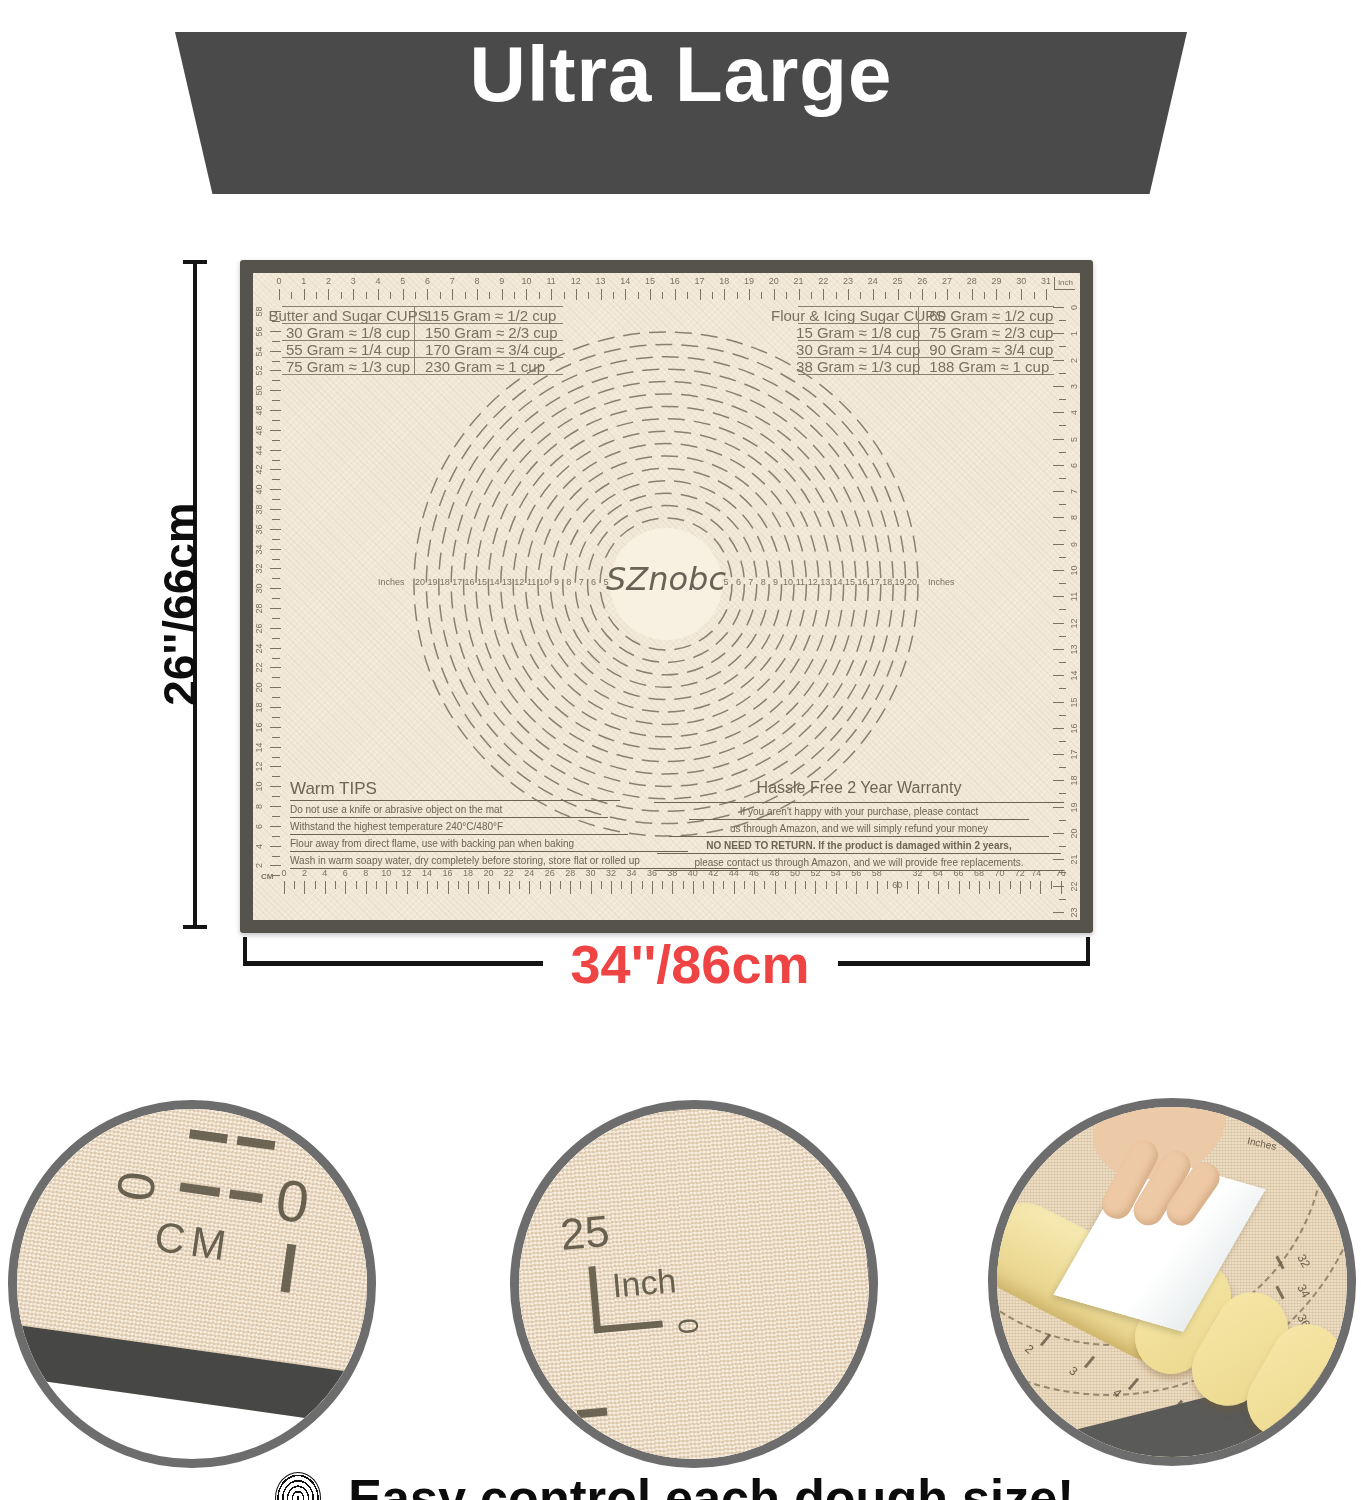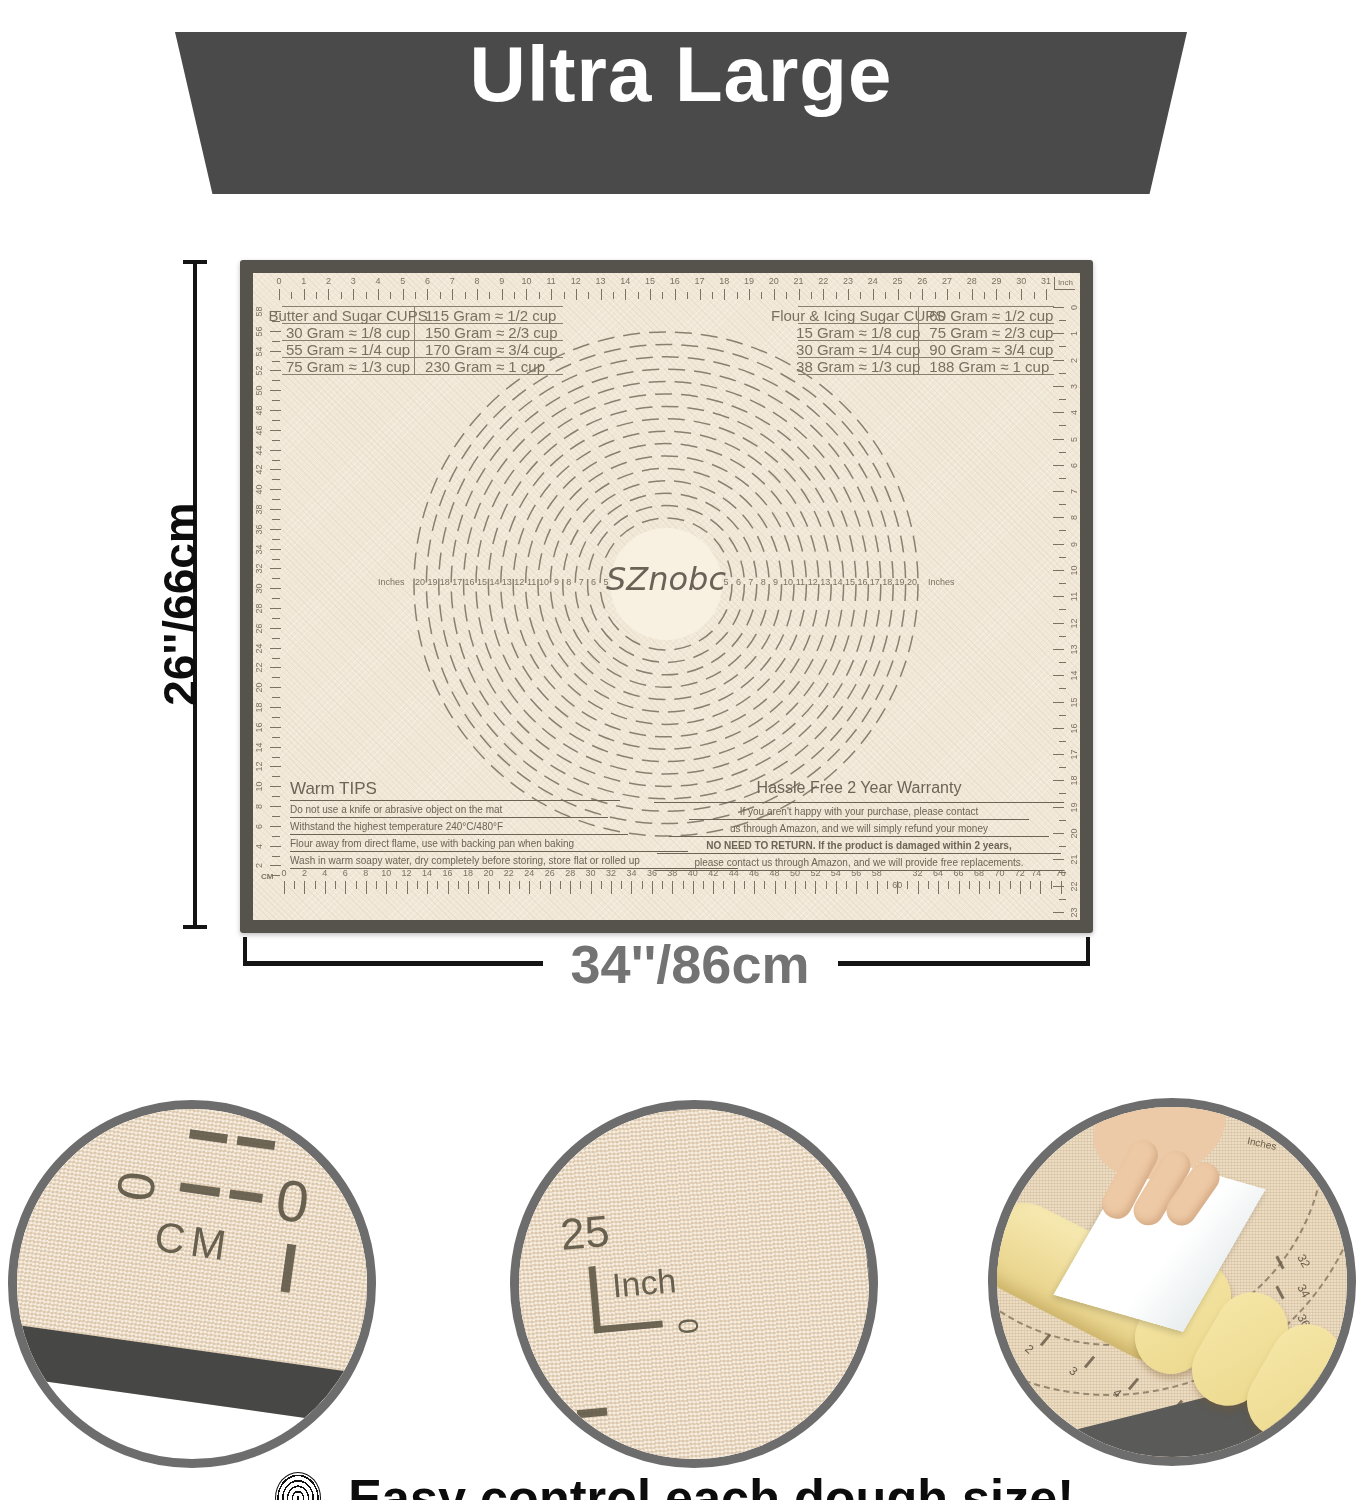--- a/index.html
+++ b/index.html
@@ -13,21 +13,21 @@
   .banner-title{color:#fff;font-size:78px;font-weight:800;line-height:1.05;letter-spacing:1px;margin-top:2px;}
   .banner-sub{color:#fff;font-size:35px;font-weight:700;letter-spacing:1px;margin-top:6px;}
 
   
   .dimline{position:absolute;background:#141414;}
   .dim-label-v{position:absolute;left:30px;top:540px;width:300px;height:64px;
                transform:rotate(-90deg);display:flex;align-items:center;justify-content:center;
                font-size:46px;font-weight:800;color:#0d0d0d;}
   .dim-label-h{position:absolute;left:540px;top:900px;width:300px;height:64px;
                display:flex;align-items:center;justify-content:center;
-               font-size:54px;font-weight:800;color:#737373;}
+               font-size:54px;font-weight:800;color:#ef4444;}
 
   
   .mat{position:absolute;left:240px;top:228px;width:853px;height:673px;box-sizing:border-box;
        border:13px solid #56524c;border-radius:3px;box-shadow:0 2px 5px rgba(0,0,0,.25);}
   .mat-surface{position:relative;width:827px;height:647px;overflow:hidden;background-color:#f1e8d7;
        background-image:
          repeating-linear-gradient(45deg, rgba(196,178,148,.16) 0 1px, transparent 1px 4px),
          repeating-linear-gradient(-45deg, rgba(255,255,255,.25) 0 1px, transparent 1px 5px);}
   .rnum{position:absolute;font-size:9px;line-height:1;color:#7d7262;}
   .runit{position:absolute;font-size:8px;line-height:1;color:#7d7262;font-weight:700;}

